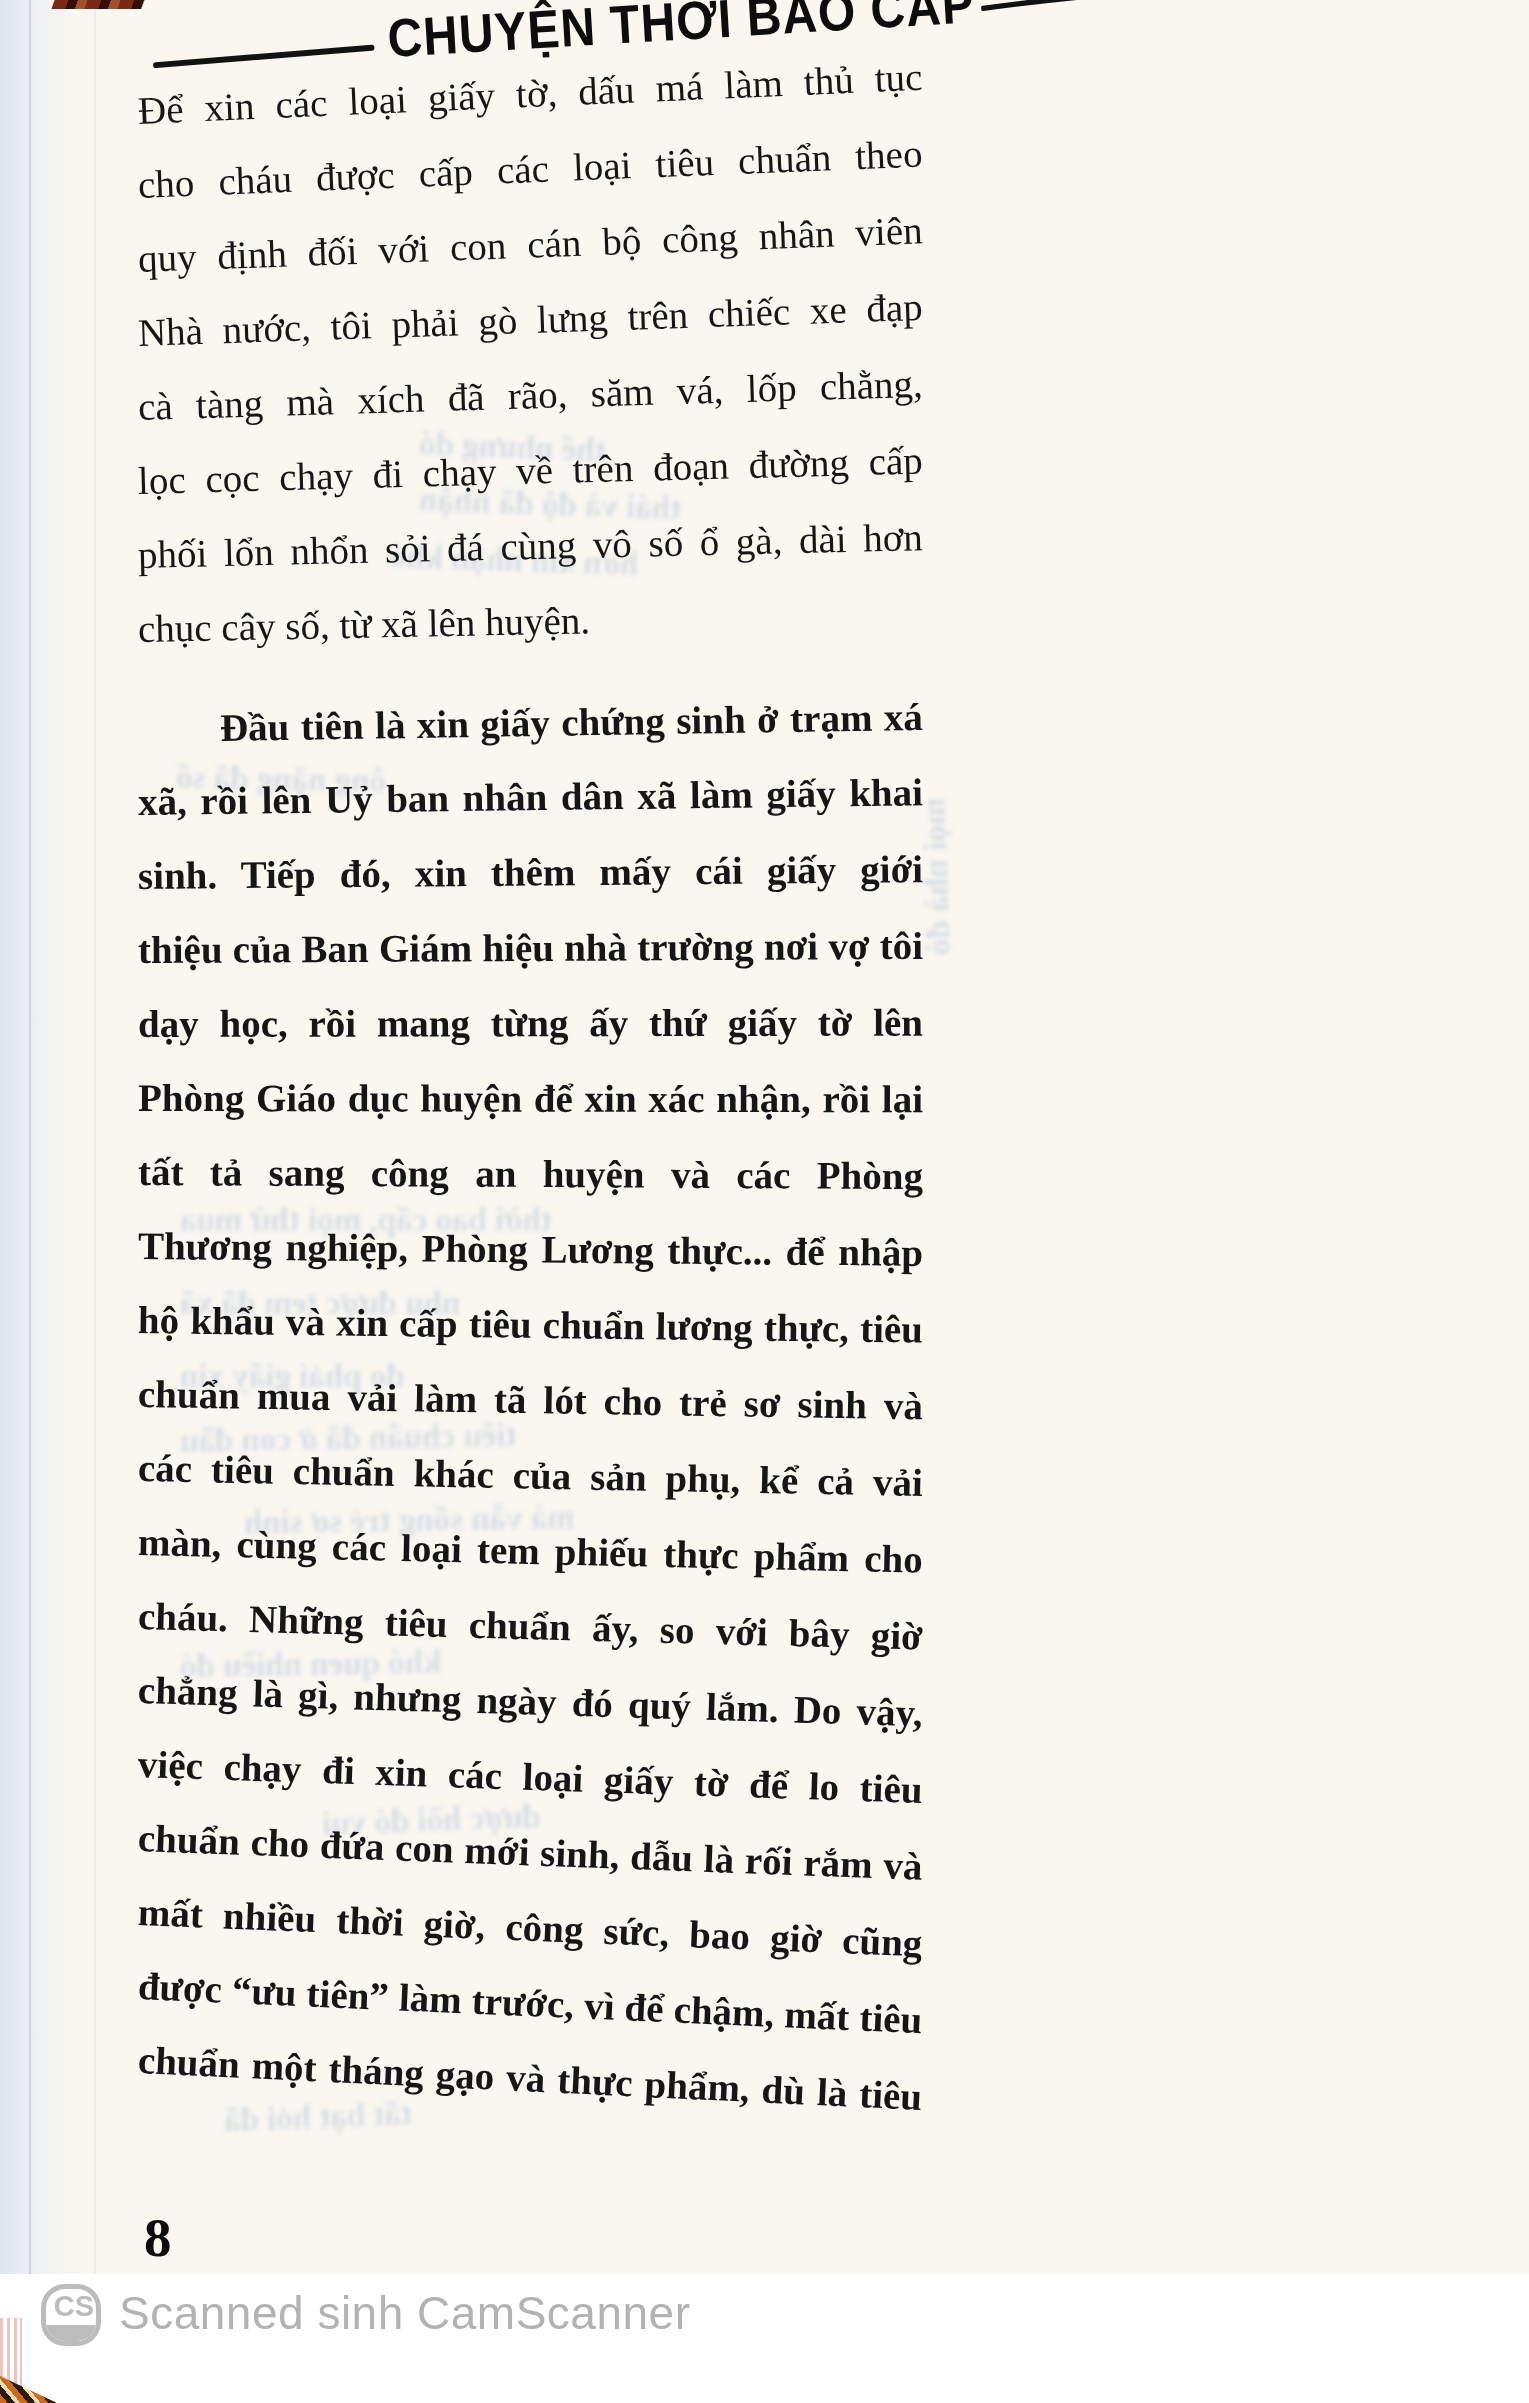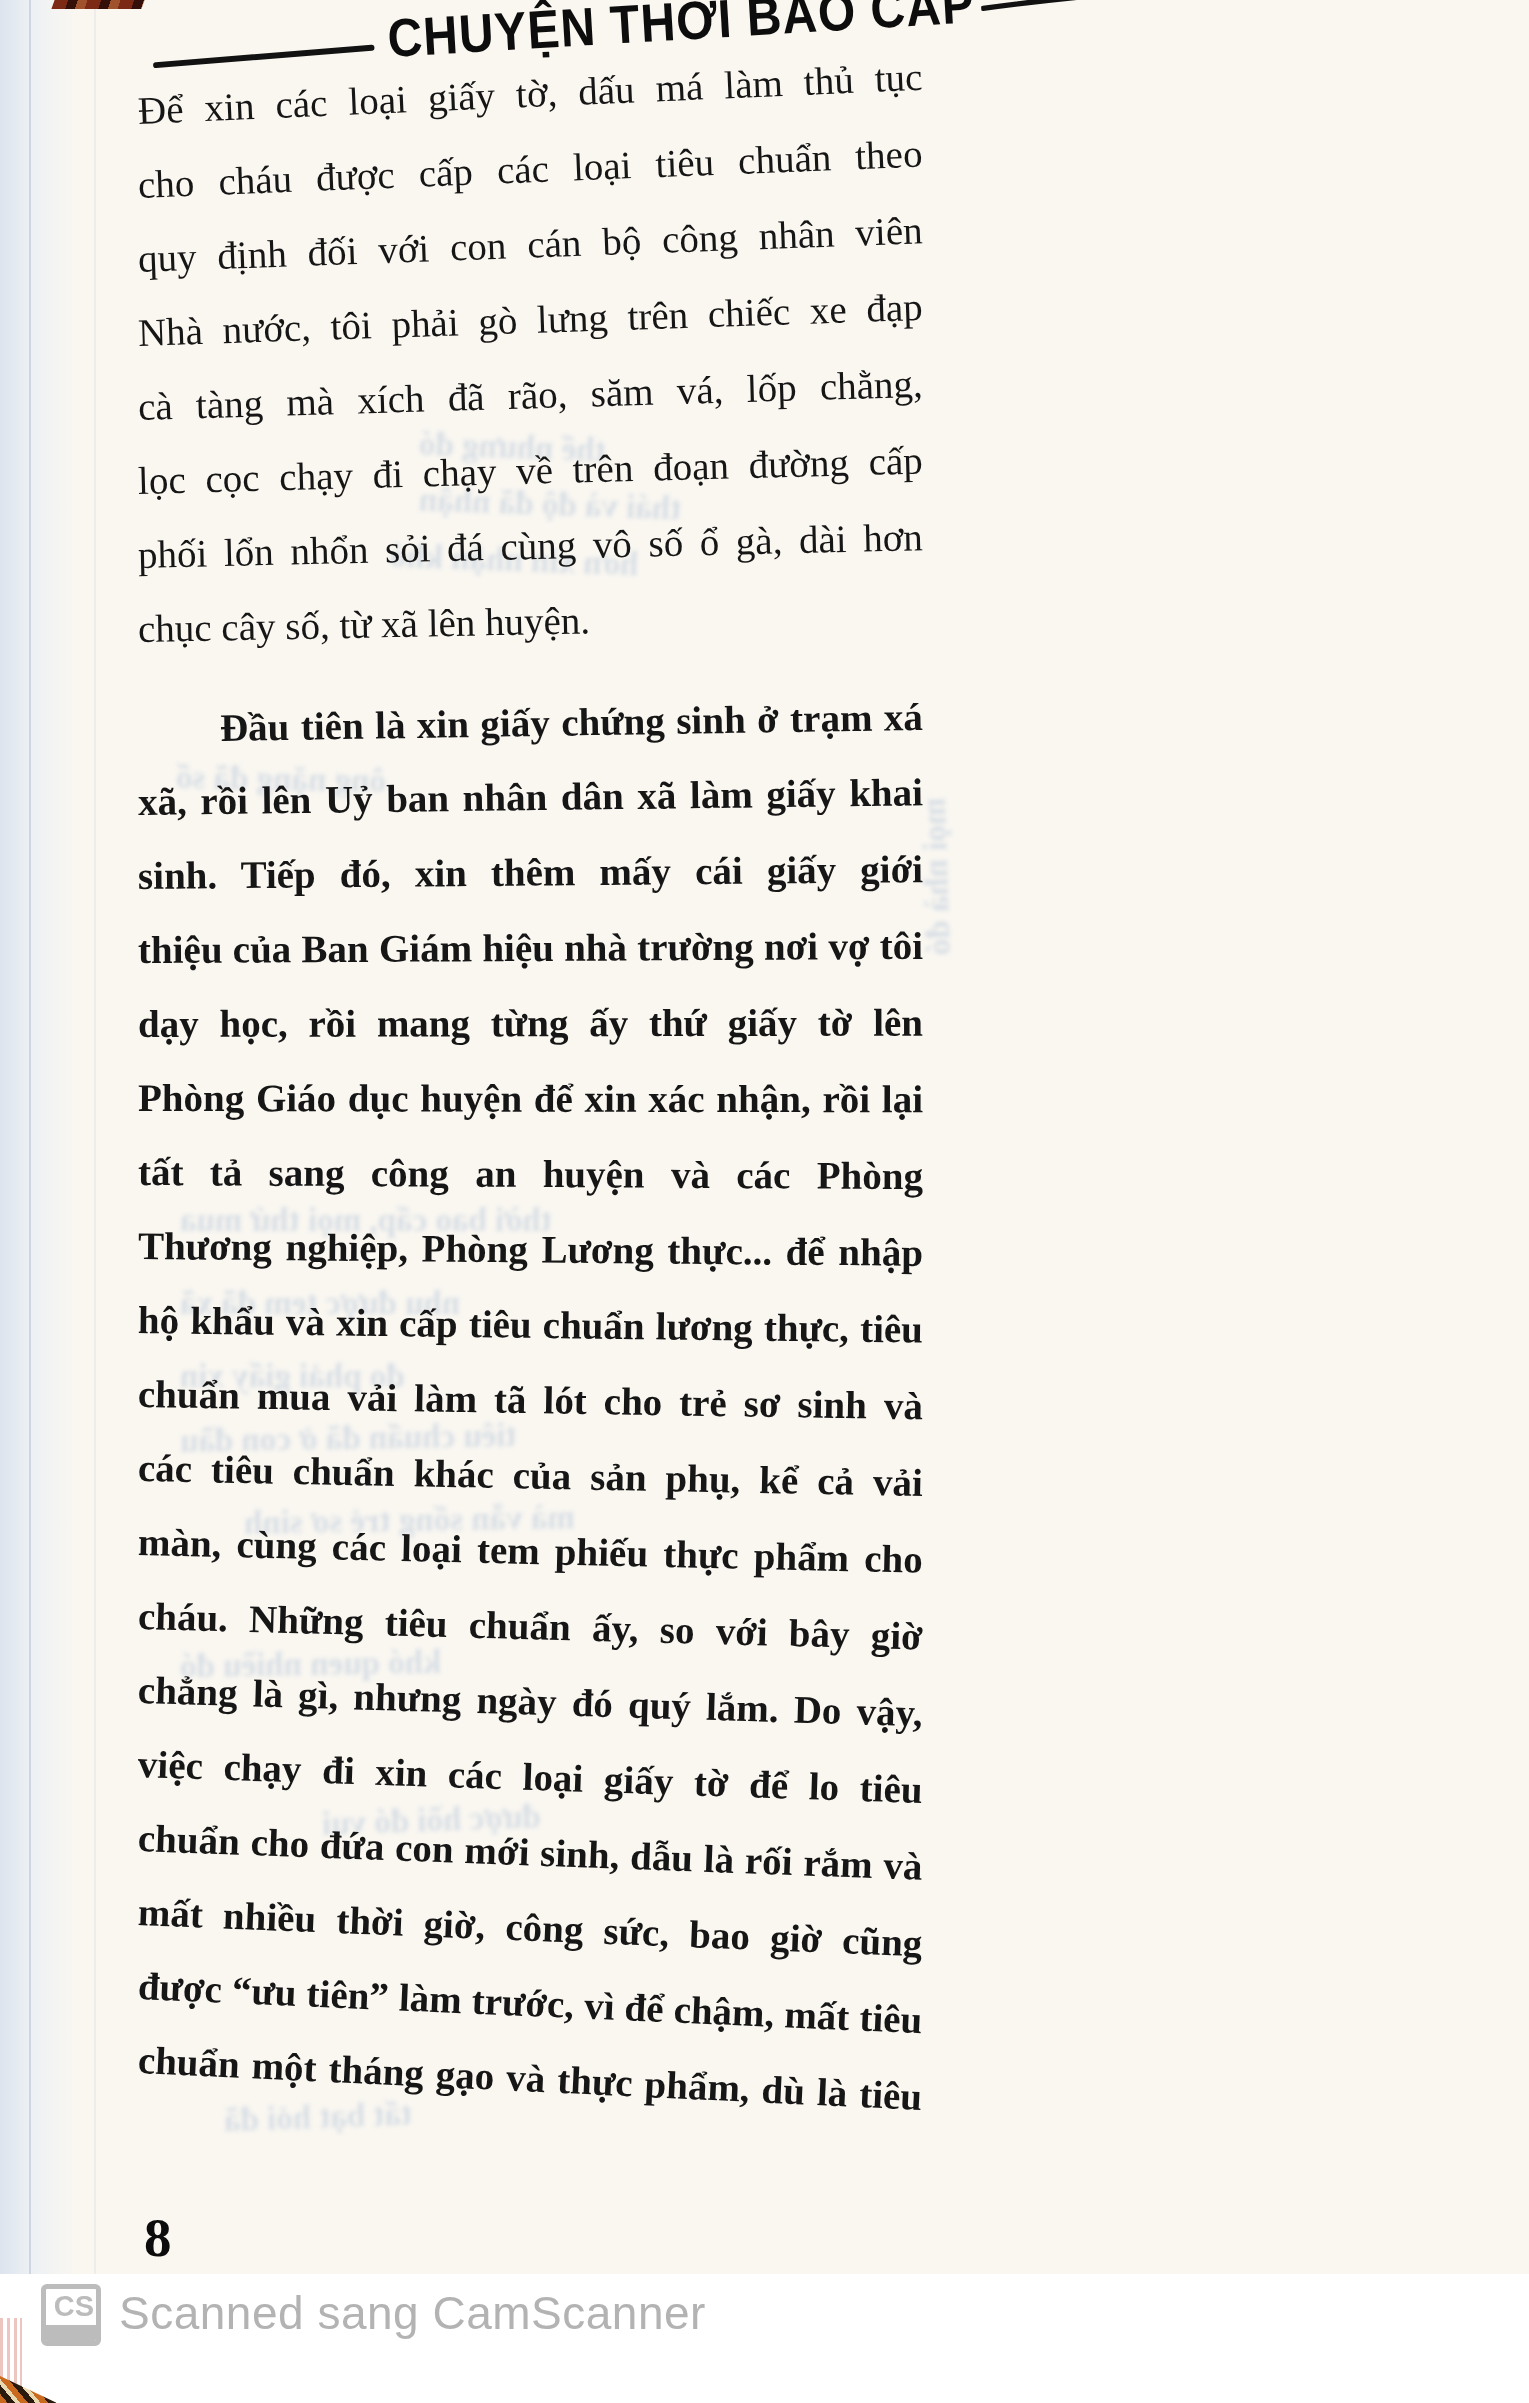--- a/index.html
+++ b/index.html
@@ -65,21 +65,21 @@
     font-size:55px;font-weight:bold;color:#0c0c0c;
     font-family:"Liberation Serif", serif;
   }
   
   .scanner-bar{
     position:absolute;left:0;bottom:0;width:1529px;height:129px;
     background:#ffffff;
   }
   .cs-icon{
     position:absolute;left:41px;top:9.8px;width:60px;height:62px;
-    border:5.9px solid #bcbcbc;border-radius:6px;background:#ffffff;
+    border:5.9px solid #bcbcbc;border-radius:24px;background:#ffffff;
     box-sizing:border-box;overflow:hidden;padding-left:6px;
   }
   .cs-icon span{
     display:block;text-align:center;
     font-family:"Liberation Sans", sans-serif;font-weight:bold;
     font-size:29px;color:#bcbcbc;line-height:35px;
   }
   .cs-band{position:absolute;left:0;bottom:0;width:100%;height:15.6px;background:#bcbcbc;}
   .scanner-text{
     position:absolute;left:119px;top:11.7px;
@@ -164,20 +164,20 @@
       </div>
     </main>
 
   <div class="page-number">8</div>
 
   <footer class="scanner-bar">
     <div class="cs-icon">
       <span>CS</span>
       <div class="cs-band"></div>
     </div>
-    <div class="scanner-text">Scanned sang CamScanner</div>
+    <div class="scanner-text">Scanned sinh CamScanner</div>
     <div class="edge-stripes-left"></div>
   </footer>
 
   <div class="corner-stripes"></div>
 
 </div>
 
 
 </body></html>

